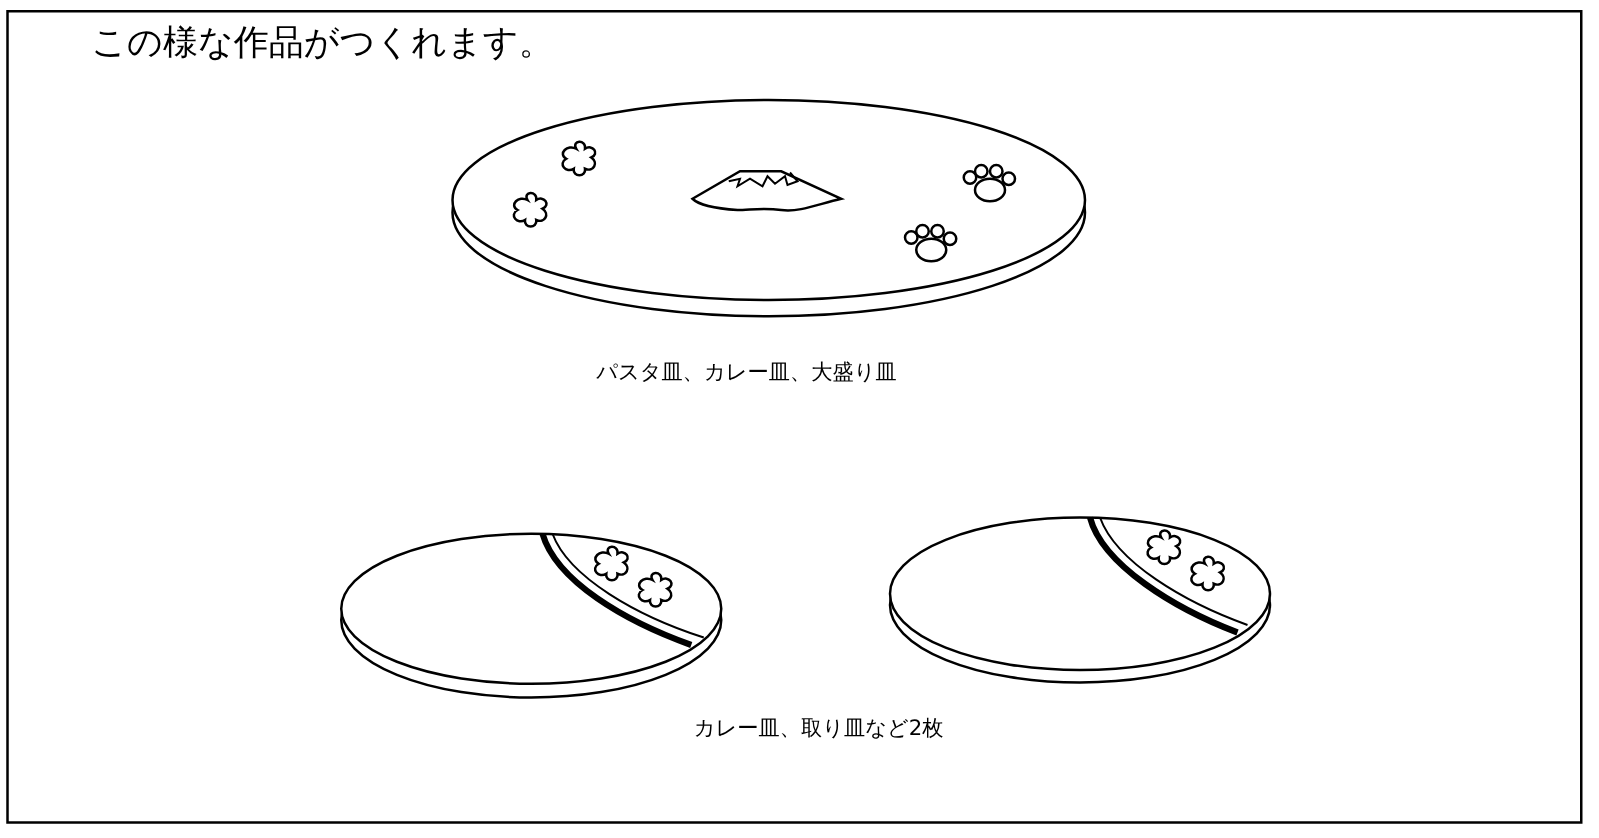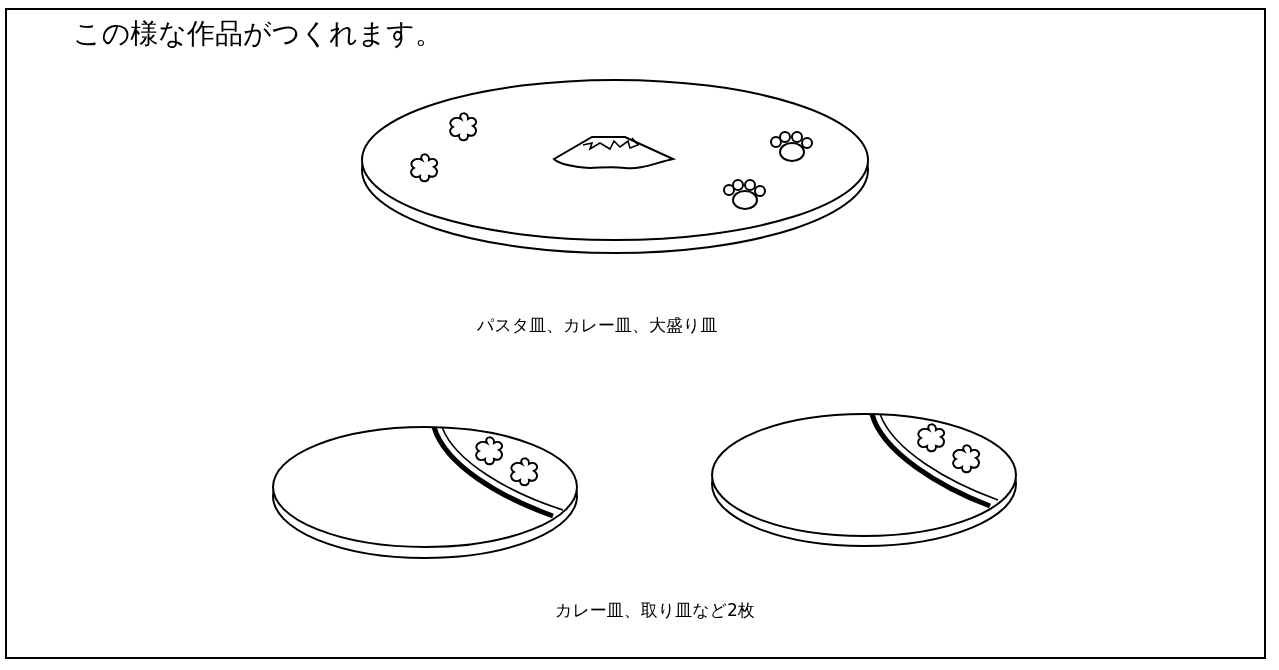--- a/index.html
+++ b/index.html
@@ -2,21 +2,21 @@
 <html><head>
   <meta charset="utf-8">
   <style>
     html, body { margin: 0; padding: 0; background: #ffffff; }
     body { width: 1279px; height: 670px; position: relative; overflow: hidden;
            font-family: "DejaVu Sans", "Liberation Sans", sans-serif; color: #000; }
     .frame { position: absolute; left: 5px; top: 8px; width: 1257px; height: 647px;
              border: 2px solid #000; box-sizing: content-box; background: #fff; }
     .heading { position: absolute; left: 25px; top: 14px; font-size: 28px; line-height: 40px;
                letter-spacing: 0px; white-space: nowrap; margin-left: 48px; }
-    .caption { position: absolute; font-size: 17px; line-height: 22px; white-space: nowrap; margin-top: 27px; }
+    .caption { position: absolute; font-size: 17px; line-height: 22px; white-space: nowrap; }
     .cap-large { left: 477px; top: 287px; }
     .cap-small { left: 555px; top: 572px; }
     svg.art { position: absolute; left: 0; top: 0; }
   </style>
 </head>
 <body>
 
 <div class="frame"></div>
 
 <div class="heading">この様な作品がつくれます。</div>

